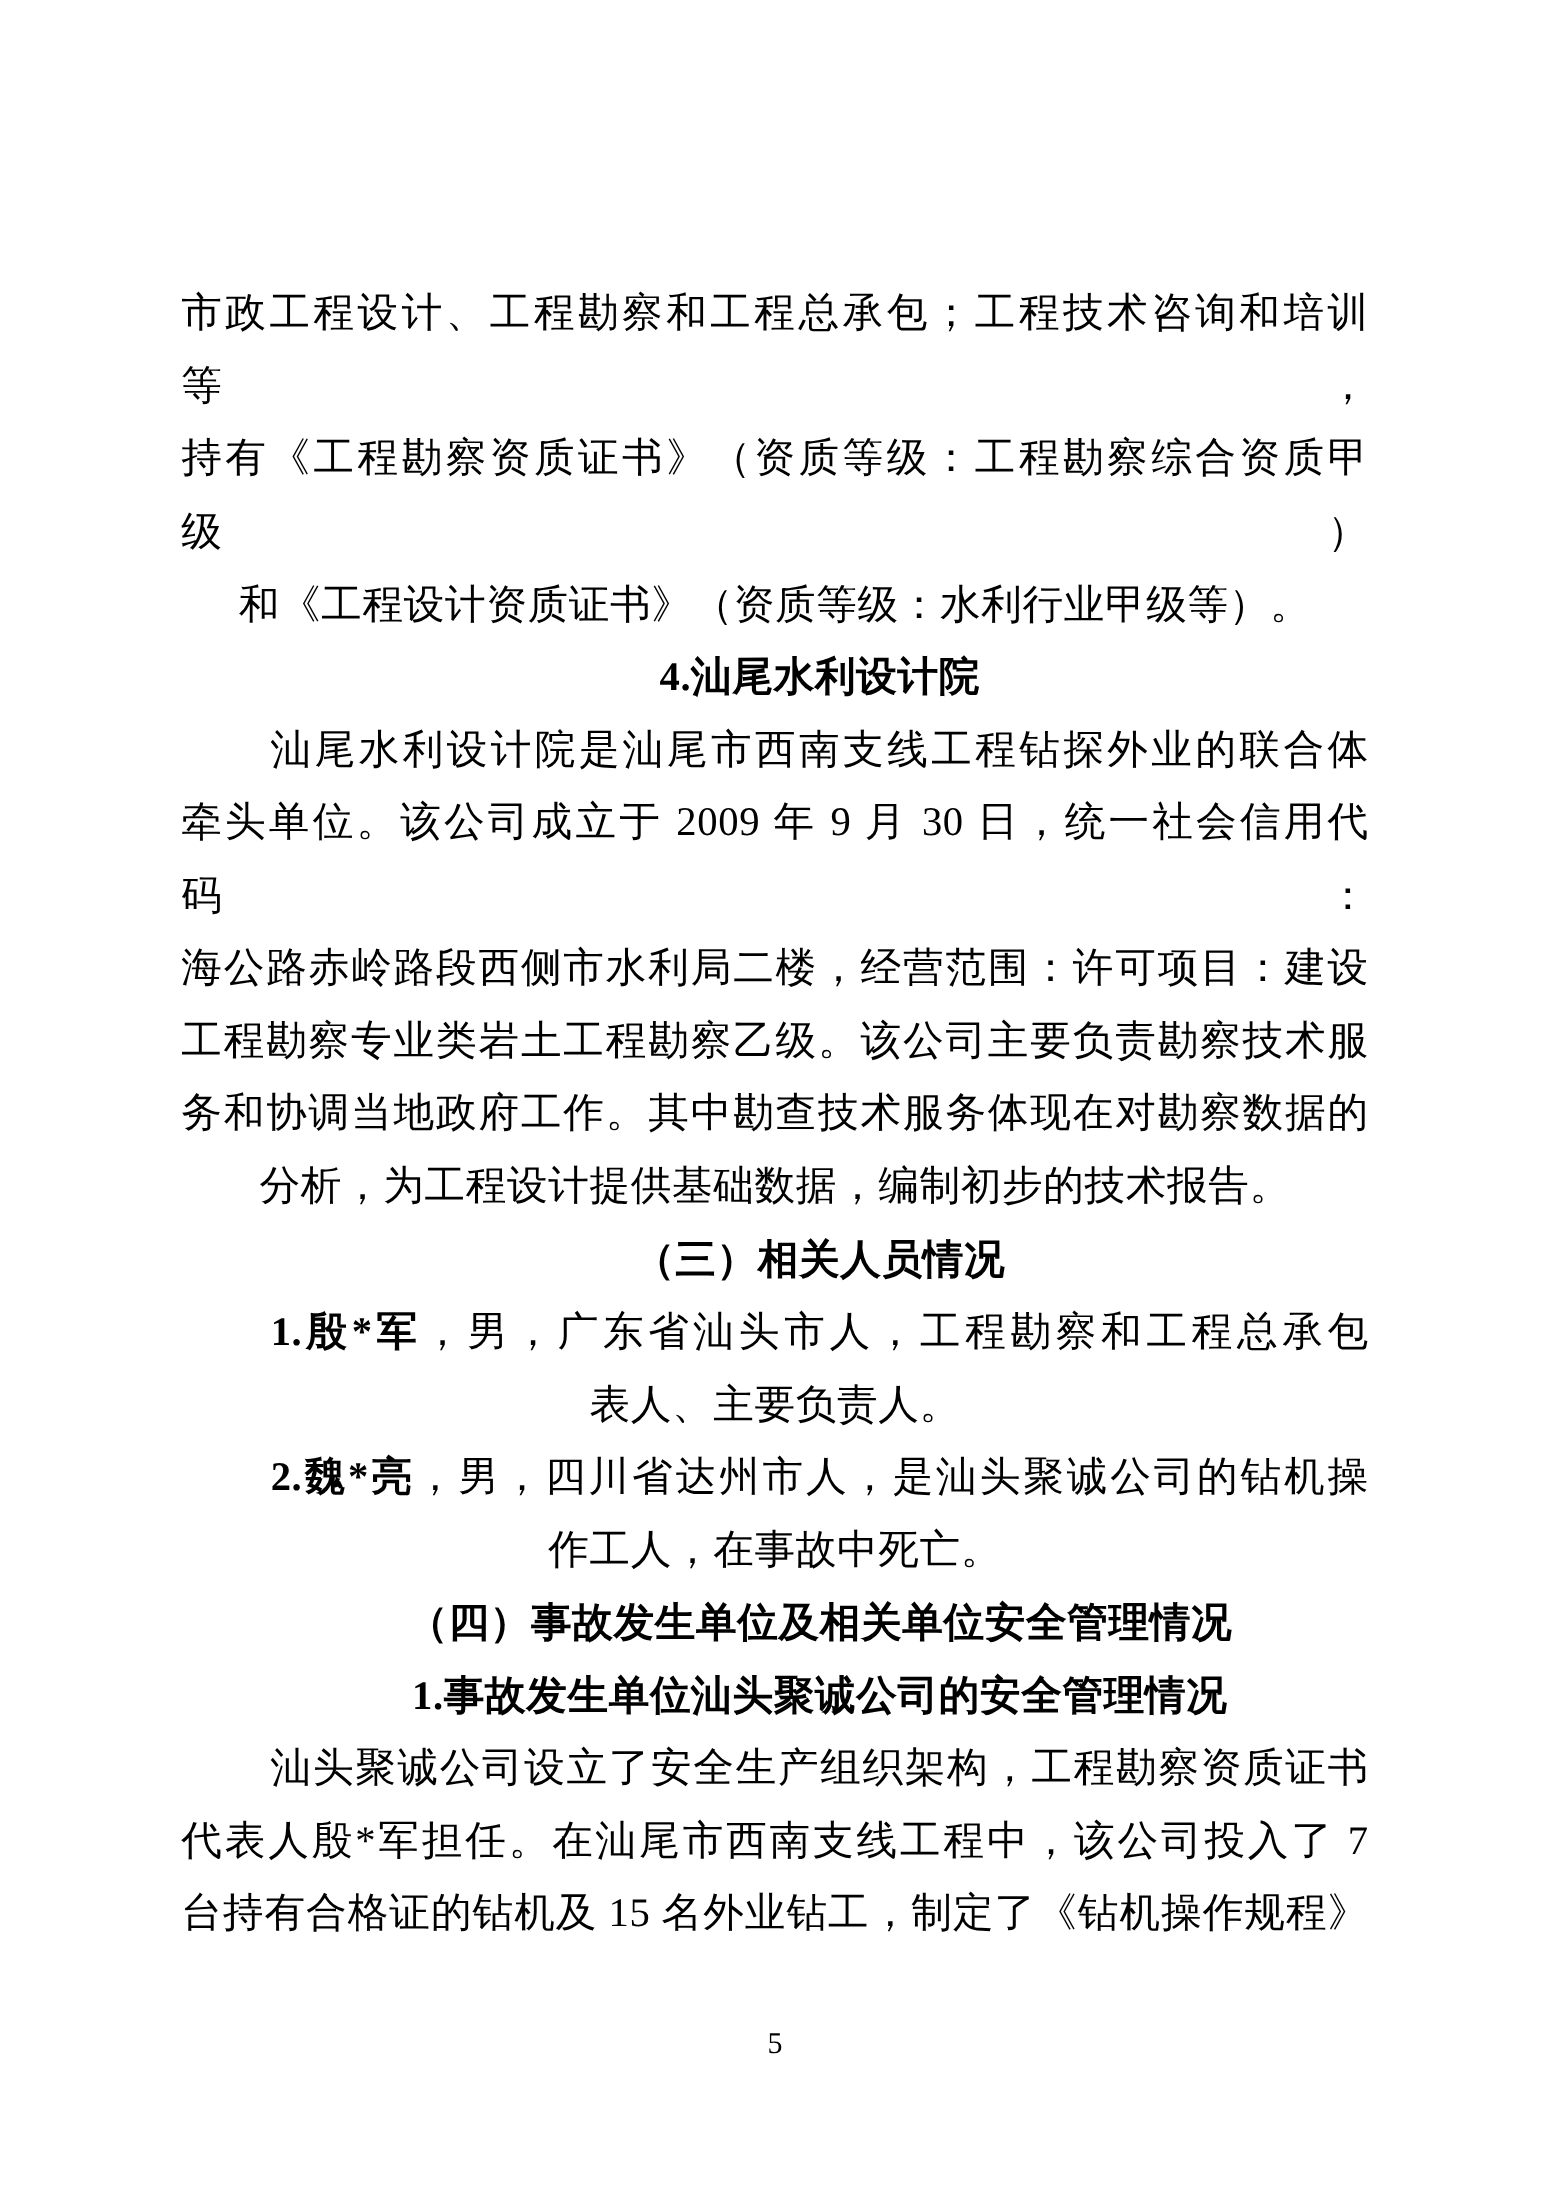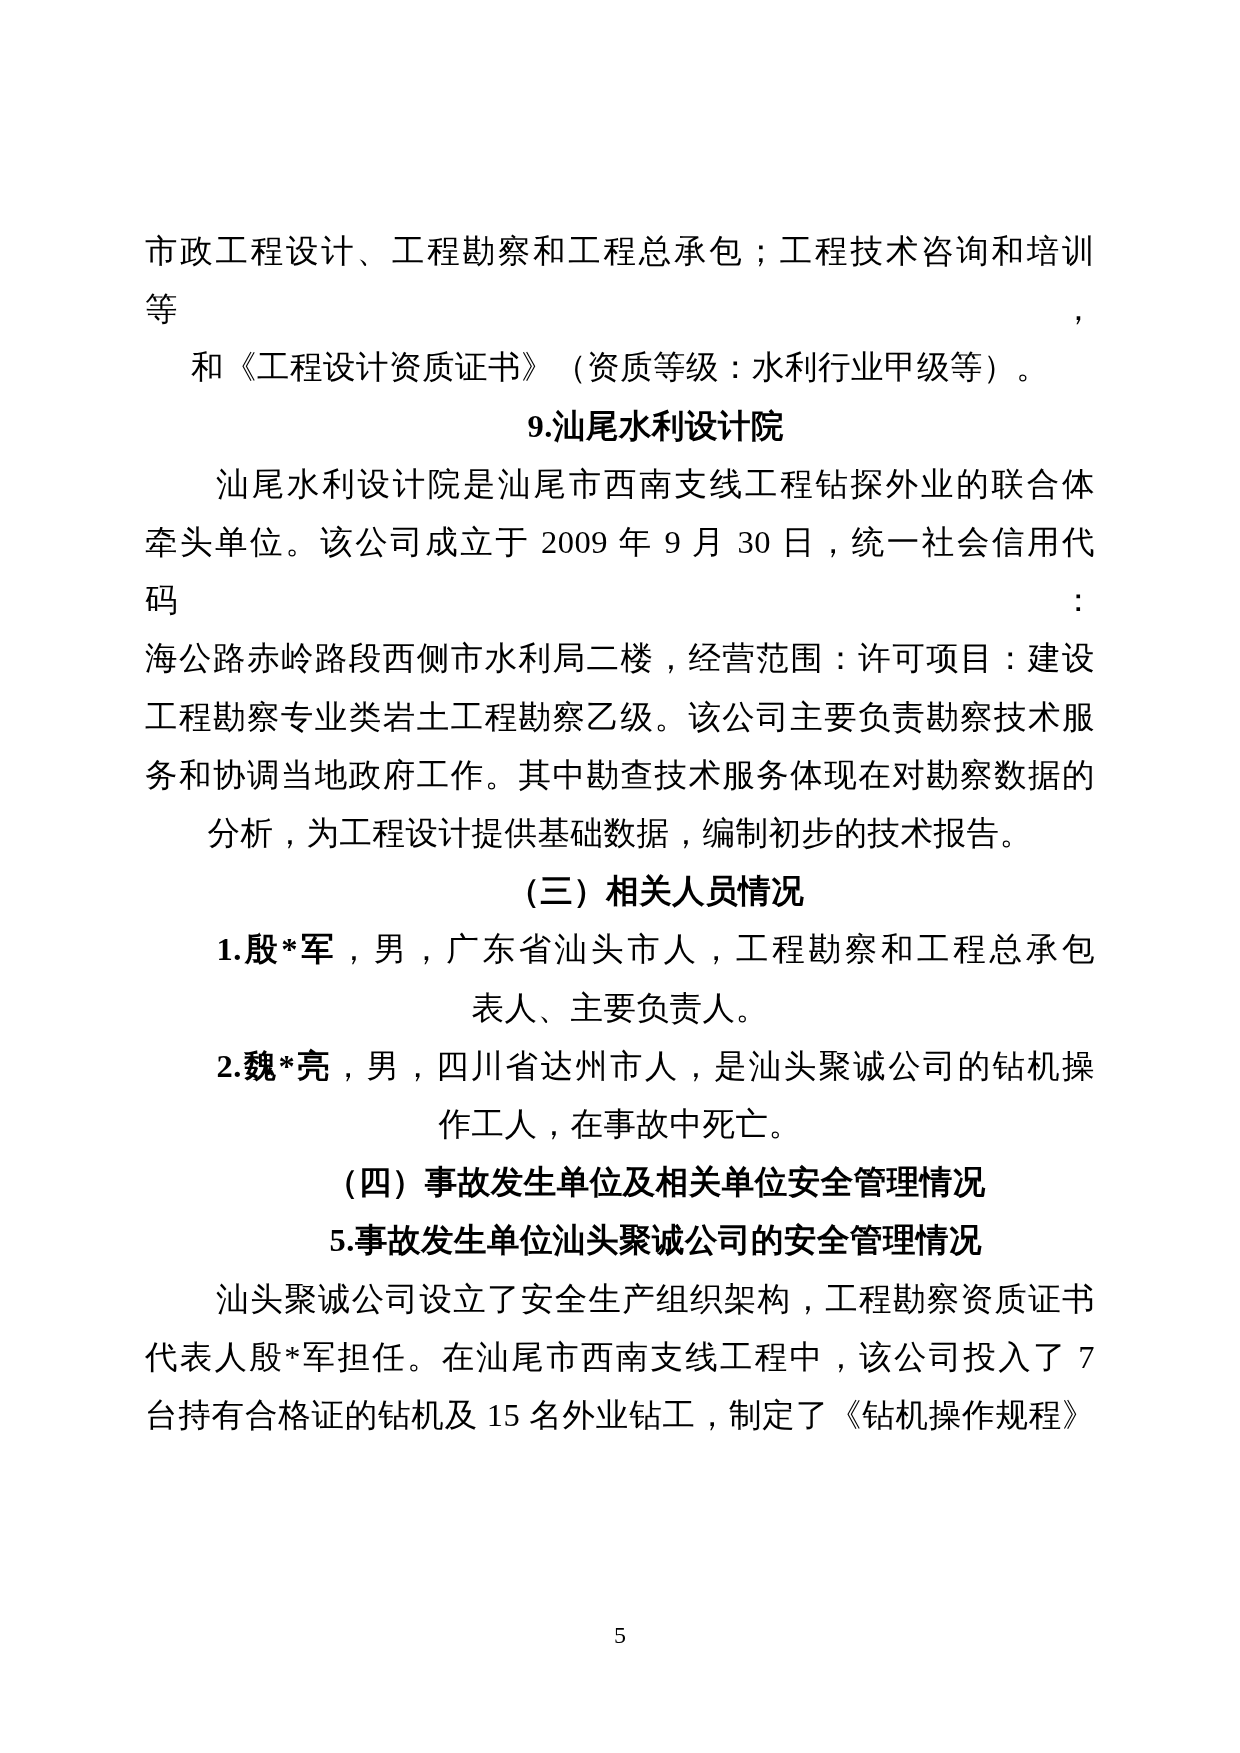--- a/index.html
+++ b/index.html
@@ -51,33 +51,34 @@
     font-family: "Liberation Serif", "DejaVu Serif", serif;
     color: #000000;
   }
 </style>
 </head>
 <body>
 
 <div class="page">
   <div class="content" id="doc-body">
       <div class="line just"><span class="run">市政工程设计、工程勘察和工程总承包；工程技术咨询和培训等，</span></div>
+      <div class="line just"><span class="run">持有《工程勘察资质证书》（资质等级：工程勘察综合资质甲级）</span></div>
       <div class="line"><span class="run">和《工程设计资质证书》（资质等级：水利行业甲级等）。</span></div>
-      <div class="line ind"><span class="run bold">9.汕尾水利设计院</span></div>
+      <div class="line ind"><span class="run bold">4.汕尾水利设计院</span></div>
       <div class="line just ind"><span class="run">汕尾水利设计院是汕尾市西南支线工程钻探外业的联合体</span></div>
       <div class="line just"><span class="run">牵头单位。该公司成立于 2009 年 9 月 30 日，统一社会信用代码：</span></div>
       <div class="line just"><span class="run">海公路赤岭路段西侧市水利局二楼，经营范围：许可项目：建设</span></div>
       <div class="line just"><span class="run">工程勘察专业类岩土工程勘察乙级。该公司主要负责勘察技术服</span></div>
       <div class="line just"><span class="run">务和协调当地政府工作。其中勘查技术服务体现在对勘察数据的</span></div>
       <div class="line"><span class="run">分析，为工程设计提供基础数据，编制初步的技术报告。</span></div>
       <div class="line ind"><span class="run bold">（三）相关人员情况</span></div>
       <div class="line just ind"><span class="run bold">1.殷*军</span><span class="run">，男，广东省汕头市人，工程勘察和工程总承包</span></div>
       <div class="line"><span class="run">表人、主要负责人。</span></div>
       <div class="line just ind"><span class="run bold">2.魏*亮</span><span class="run">，男，四川省达州市人，是汕头聚诚公司的钻机操</span></div>
       <div class="line"><span class="run">作工人，在事故中死亡。</span></div>
       <div class="line ind"><span class="run bold">（四）事故发生单位及相关单位安全管理情况</span></div>
-      <div class="line ind"><span class="run bold">5.事故发生单位汕头聚诚公司的安全管理情况</span></div>
+      <div class="line ind"><span class="run bold">1.事故发生单位汕头聚诚公司的安全管理情况</span></div>
       <div class="line just ind"><span class="run">汕头聚诚公司设立了安全生产组织架构，工程勘察资质证书</span></div>
       <div class="line just"><span class="run">代表人殷*军担任。在汕尾市西南支线工程中，该公司投入了 7</span></div>
       <div class="line just"><span class="run">台持有合格证的钻机及 15 名外业钻工，制定了《钻机操作规程》</span></div>
     </div>
   <div class="footer">5</div>
 </div>
 
 </body></html>

